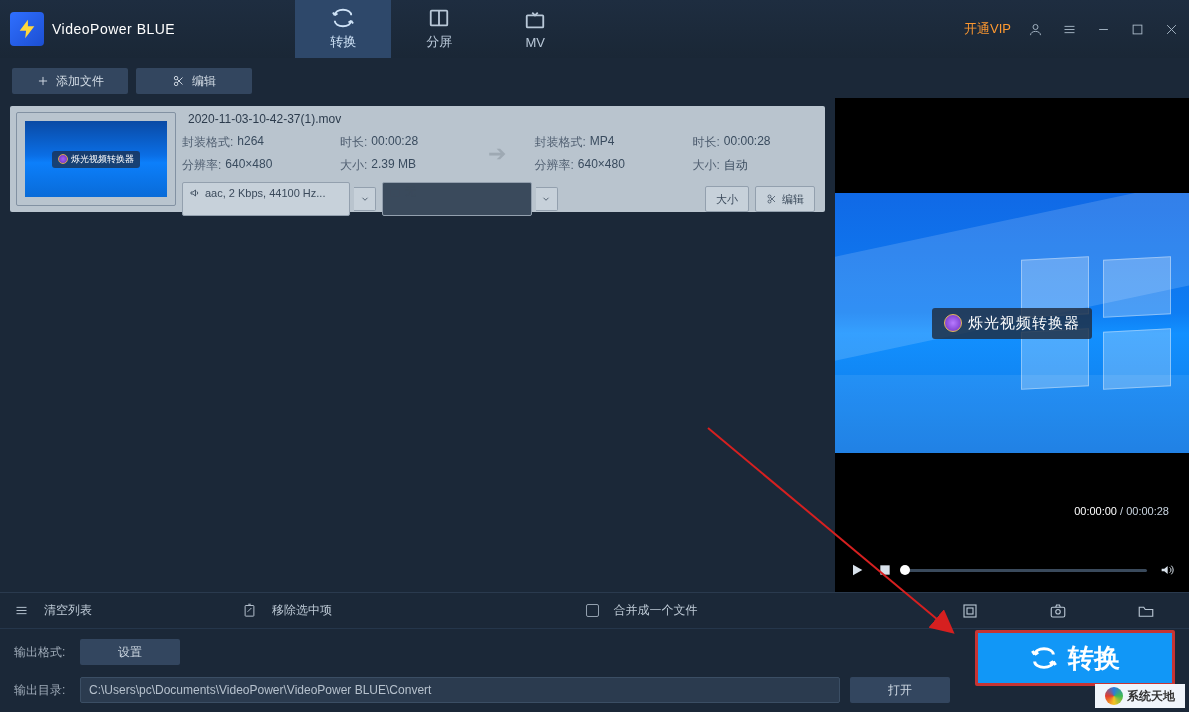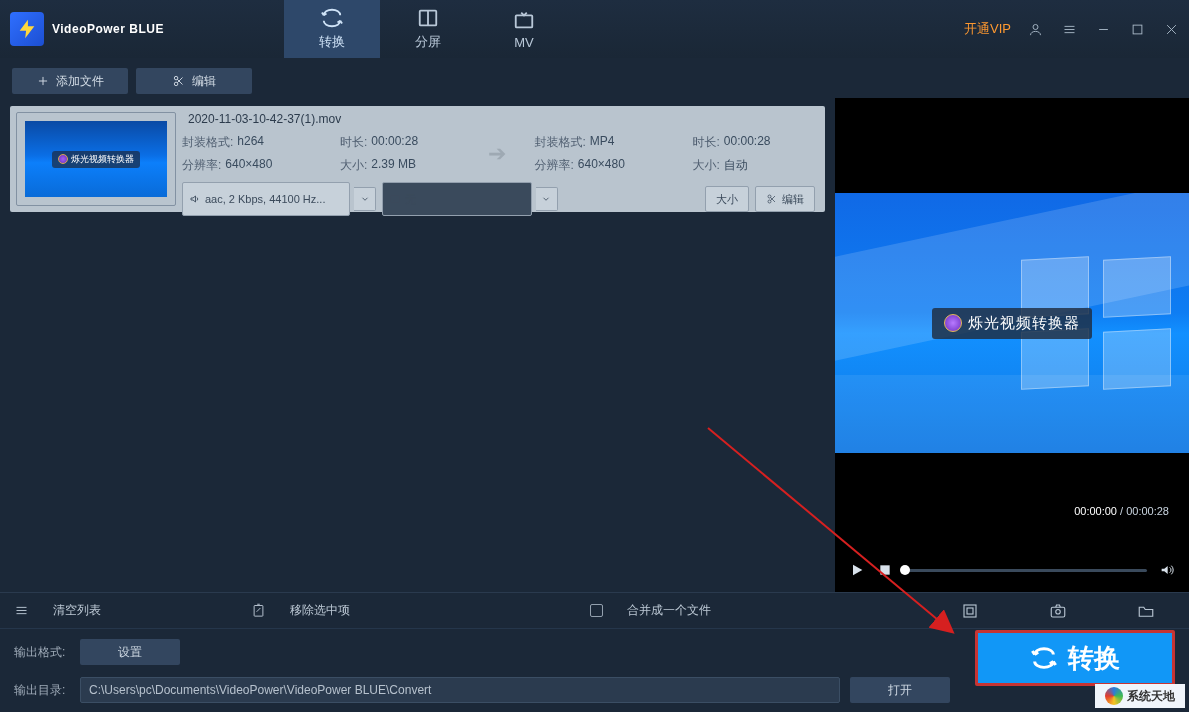--- a/index.html
+++ b/index.html
@@ -3,21 +3,21 @@
 <meta charset="utf-8">
 <style>
 * { margin: 0; padding: 0; box-sizing: border-box; font-family: "Microsoft YaHei", "Segoe UI", sans-serif; }
 body { background: #1b2838; width: 1189px; height: 712px; overflow: hidden; position: relative; color: #c5ced8; font-size: 13px; }
 
 
 .titlebar { height: 58px; background: linear-gradient(#1e2d40,#1a2736); display: flex; align-items: center; padding: 0 8px 0 10px; }
 .logo-block { display: flex; align-items: center; gap: 8px; }
 .logo-icon { width: 34px; height: 34px; background: linear-gradient(135deg,#2f6fff,#1c4fd2); border-radius: 4px; position: relative; display:flex;align-items:center;justify-content:center;}
 .logo-icon svg{width:22px;height:22px}
-.logo-text { color: #fff; font-weight: bold; font-size: 12px; letter-spacing:.5px;}
+.logo-text { color: #fff; font-weight: normal; font-size: 14px; letter-spacing:.5px;}
 .main-tabs { display: flex; margin-left: 120px; height: 100%; }
 .main-tab { width: 96px; display:flex; flex-direction:column; align-items:center; justify-content:center; gap:4px; color:#b9c8d8; cursor:pointer;}
 .main-tab.active { background:#2e486a; color:#cfe3f7;}
 .main-tab svg{width:22px;height:22px}
 .main-tab span{font-size:13px}
 .title-right { margin-left:auto; display:flex; align-items:center; gap:14px; }
 .vip { color:#fd9830; font-size:13px; }
 .title-right svg{width:15px;height:15px;stroke:#a7b7c6;fill:none;stroke-width:1.5}
 .win-btn{display:flex;align-items:center;justify-content:center;width:20px;height:20px;cursor:pointer}
 
@@ -38,21 +38,21 @@
 .thumb-label{background:rgba(28,40,60,.7);color:#fff;font-size:9px;padding:2px 6px;border-radius:3px;display:flex;align-items:center;gap:3px}
 .thumb-label .ring{width:10px;height:10px;border:1px solid #d7a852;border-radius:50%;background:radial-gradient(circle,#a162f0,#6b2dc1);}
 .card-body{flex:1;padding:6px 10px 6px 0;color:#394b5e;font-size:12px;display:flex;flex-direction:column;gap:8px}
 .fname{font-weight:500;color:#2c3b4c;padding-left:6px}
 .info-row{display:flex;align-items:center;gap:8px}
 .info-col{display:flex;flex-direction:column;gap:6px}
 .info-cell{display:flex;gap:4px;white-space:nowrap}
 .info-cell .lbl{color:#505f71}
 .arrow{color:#9ea9b3;font-size:22px;padding:0 20px}
 .card-controls{display:flex;align-items:center;gap:6px;margin-top:auto}
-.dd{height:24px;background:#c7d1da;border:1px solid #93a0ae;display:flex;align-items:center;padding:16px 6px;font-size:11px;color:#3b4a5b;border-radius:2px;cursor:pointer}
+.dd{height:24px;background:#c7d1da;border:1px solid #93a0ae;display:flex;align-items:flex-end;padding:16px 6px;font-size:11px;color:#3b4a5b;border-radius:2px;cursor:pointer}
 .dd.audio{width:168px}
 .dd.track{width:186px}
 .dd-caret{width:22px;height:24px;border:1px solid #93a0ae;border-left:none;display:flex;align-items:center;justify-content:center;background:#c7d1da;border-radius:0 2px 2px 0;margin-left:-2px}
 .spacer{flex:1}
 .mini-btn{height:24px;padding:12px 10px;background:#c7d1da;border:1px solid #93a0ae;font-size:11px;color:#3b4a5b;display:flex;align-items:center;gap:4px;border-radius:2px;cursor:pointer}
 .mini-btn svg{width:12px;height:12px;stroke:#3b4a5b;stroke-width:1.5;fill:none}
 
 
 .preview-area{flex:1;display:flex;align-items:center;justify-content:center;position:relative}
 .preview{width:100%;height:260px;background:linear-gradient(180deg,#1069e6,#0e7df3 46%,#1290ff 54%,#0f77e2);display:flex;align-items:center;justify-content:center;position:relative;overflow:hidden}
@@ -67,21 +67,21 @@
 .preview-badge span{color:#fff;font-size:15px;font-weight:500;letter-spacing:1px}
 .time{position:absolute;right:20px;bottom:31px;font-size:11px;color:#c9d4df}
 .time .cur{color:#fff}
 .playbar{height:44px;display:flex;align-items:center;padding:0 14px;gap:12px}
 .playbar svg{width:16px;height:16px;fill:#d8e1ea;cursor:pointer}
 .track{flex:1;height:3px;background:#3a4a5c;position:relative;border-radius:2px}
 .track .knob{position:absolute;left:0;top:50%;transform:translate(-50%,-50%);width:10px;height:10px;background:#fff;border-radius:50%}
 
 
 .listbar{height:36px;display:flex;align-items:center;padding:0 14px;gap:20px;border-top:1px solid #2a3a4e}
-.listbar .act{display:flex;align-items:center;gap:24px;color:#bdc9d5;font-size:12px;cursor:pointer}
+.listbar .act{display:flex;align-items:center;gap:15px;color:#bdc9d5;font-size:12px;cursor:pointer}
 .listbar svg{width:15px;height:15px;stroke:#bdc9d5;fill:none;stroke-width:1.5}
 .chk{width:13px;height:13px;border:1px solid #93a0ae;border-radius:2px}
 .right-icons{margin-left:auto;display:flex;gap:70px;padding-right:20px}
 .right-icons svg{width:18px;height:18px;stroke:#b9c6d3;fill:none;stroke-width:1.5;cursor:pointer}
 
 
 .output{padding:10px 14px 8px 14px;border-top:1px solid #25364b}
 .out-row{display:flex;align-items:center;gap:10px;margin-bottom:12px}
 .out-lbl{font-size:12px;color:#9eaab7;width:56px}
 .out-in{flex:1;height:26px;background:#2b3b4f;border:1px solid #3b4e64;display:flex;align-items:center;padding:0 8px;font-size:12px;color:#b6c1cd;border-radius:2px;gap:8px;max-width:760px}

